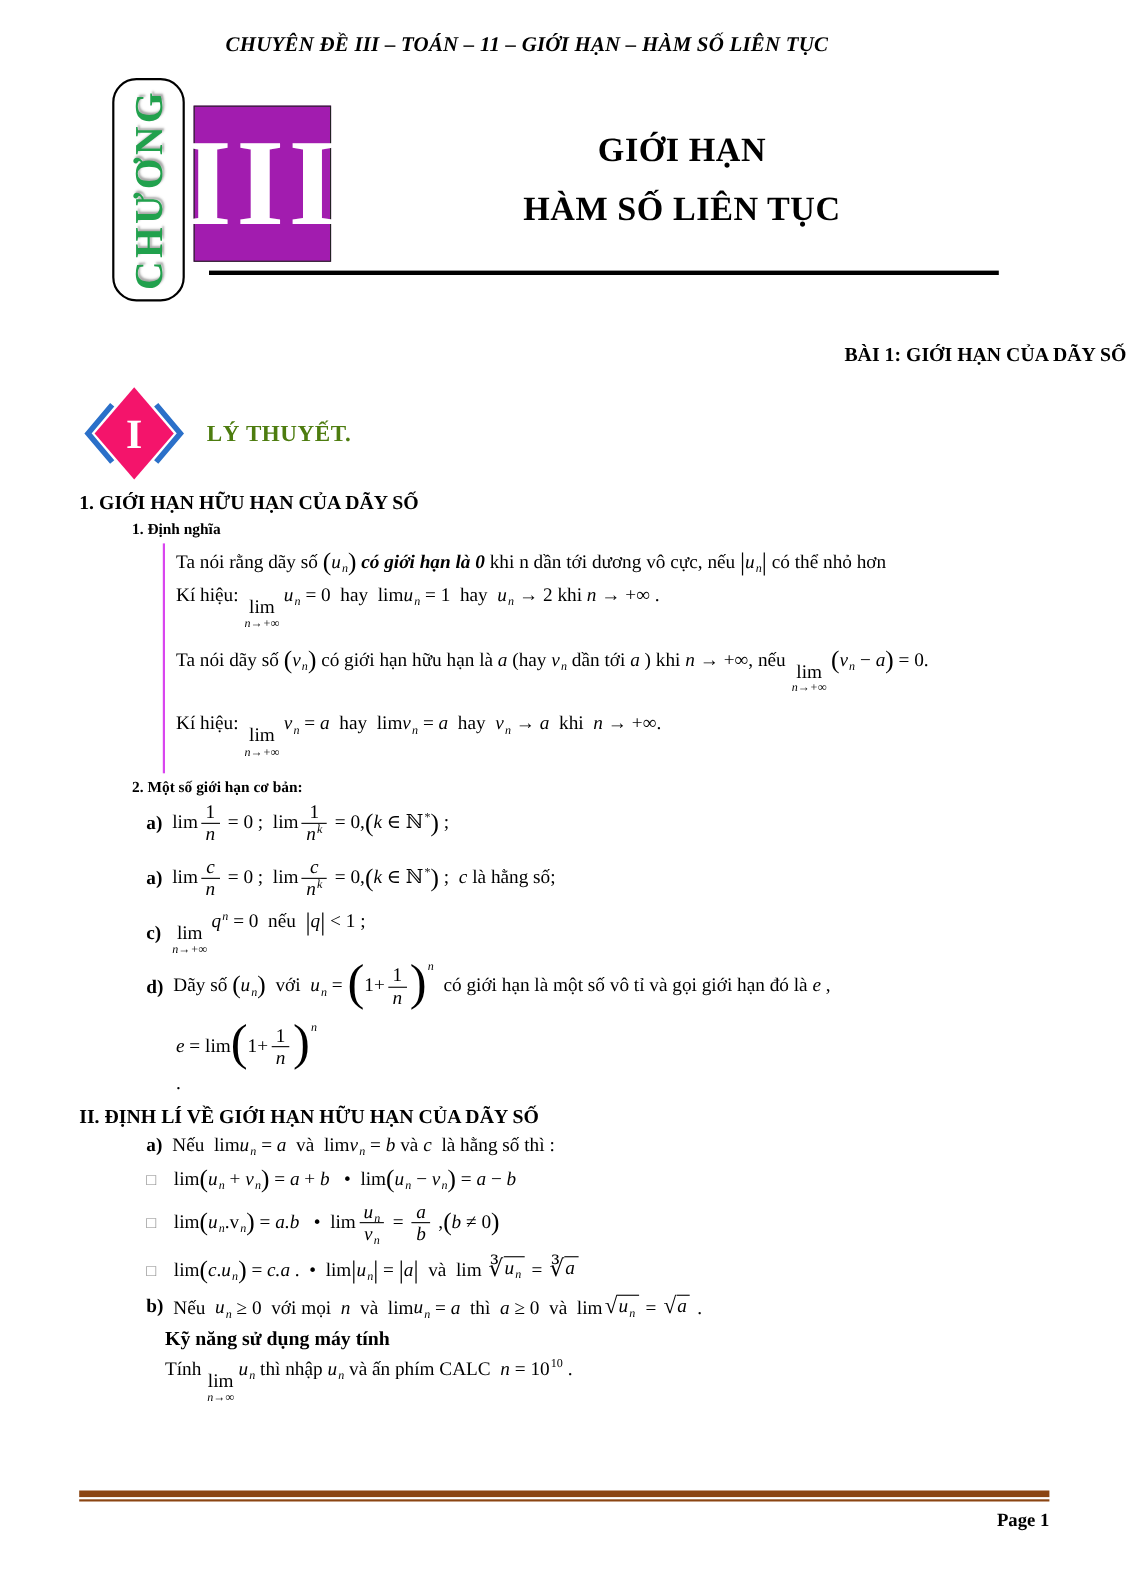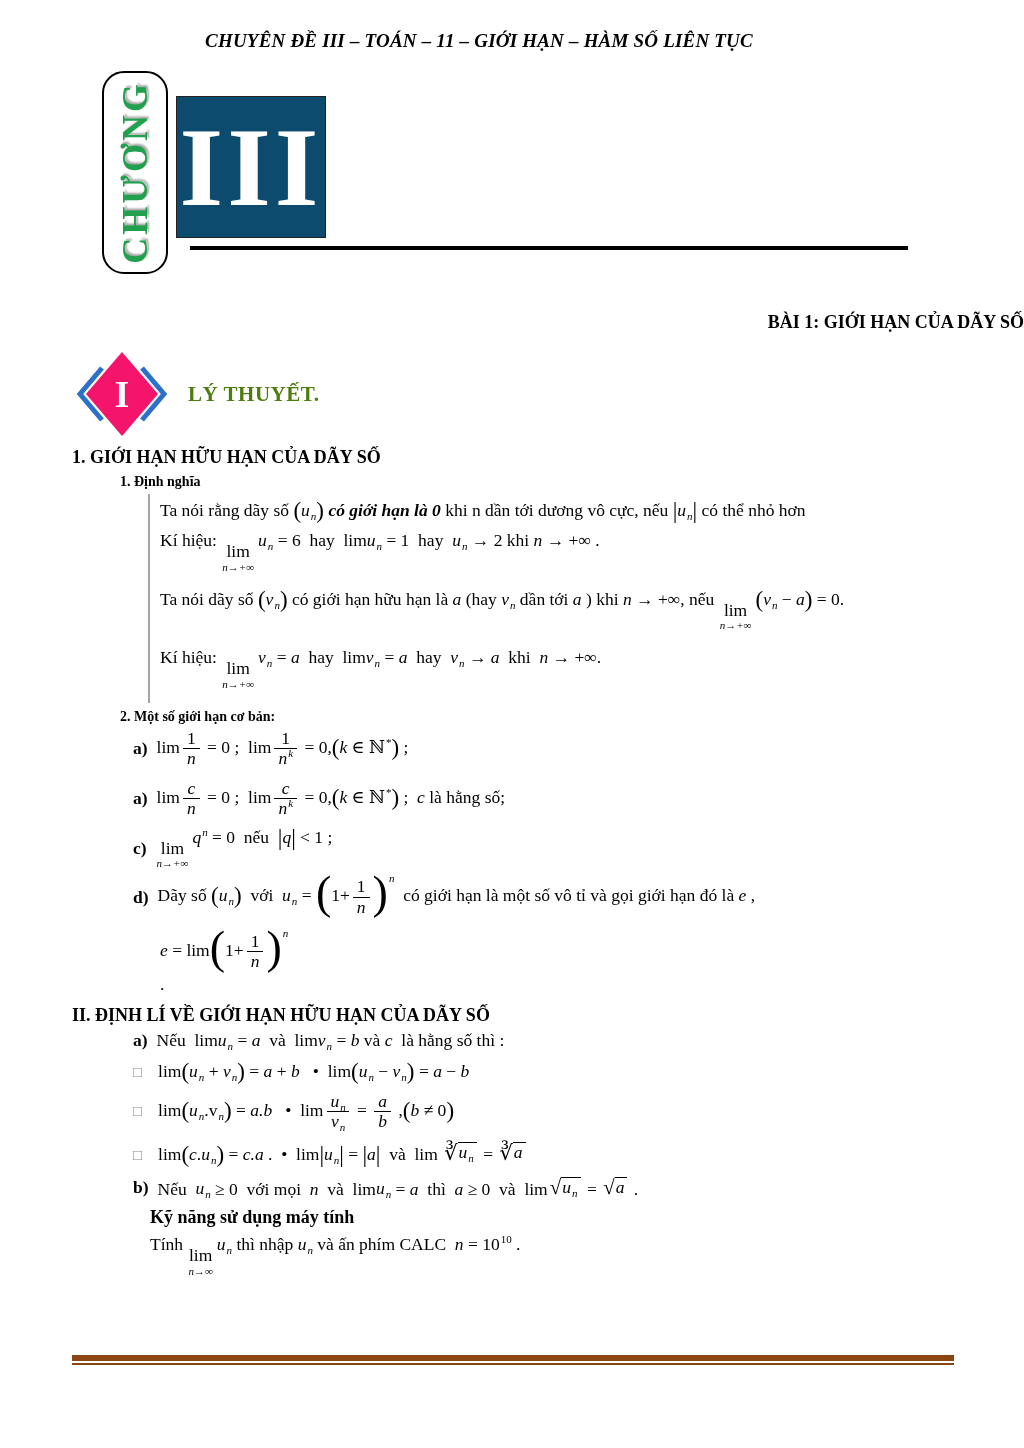--- a/index.html
+++ b/index.html
@@ -29,22 +29,22 @@
     display: flex; align-items: center; justify-content: center;
     background: #fff;
   }
   .chapter-pill span {
     writing-mode: vertical-rl; transform: rotate(180deg);
     font-size: 36px; font-weight: bold; color: #21A14D;
     letter-spacing: 3px; text-shadow: 2px 2px 2px rgba(60,60,60,.45);
   }
   .chapter-box {
     position: absolute; left: 176px; top: 38px;
-    width: 150px; height: 142px;
-    background: #0c4a6e; border: 1px solid #222;
+    width: 125px; height: 142px;
+    background: #a21caf; border: 1px solid #222;
     display: flex; align-items: center; justify-content: center;
   }
   .chapter-box span {
     font-size: 112px; font-weight: bold; color: #fff;
     line-height: 1; letter-spacing: 4px;
   }
   .banner-titles {
     position: absolute; left: 320px; top: 60px; width: 600px;
     text-align: center;
   }
@@ -56,21 +56,21 @@
   
   .badge-row { display: flex; align-items: center; margin: 18px 0 4px 70px; height: 86px; }
   .badge-label { font-size: 21px; font-weight: bold; color: #4d7c0f; margin-left: 14px; letter-spacing: .5px; }
   
   .h-main { font-size: 18px; font-weight: bold; margin: 10px 0 4px 72px; }
   .h-sub  { font-size: 14px; font-weight: bold; margin: 6px 0 4px 120px; }
   
   .mline { font-size: 17.5px; }
   .def-block {
     margin-left: 148px; margin-right: 60px;
-    border-left: 2px solid #a3a3a3;
+    border-left: 2px solid #d946ef;
     padding: 6px 0 4px 10px;
   }
   .def-block .mline { margin-bottom: 9px; }
   .def-block .mline.sp { margin-bottom: 16px; }
   .item { display: flex; align-items: center; margin-left: 133px; font-size: 17.5px; }
   .item .lbl { font-weight: bold; margin-right: 9px; white-space: pre; }
   .mr { font-style: normal; white-space: pre-wrap; }
   .mi { font-style: italic; white-space: pre-wrap; }
   .mbi { font-style: italic; font-weight: bold; white-space: pre-wrap; }
   .msub { font-size: 11px; font-style: italic; vertical-align: -4px; line-height: 0; margin-left: 1px; }
@@ -107,20 +107,24 @@
 
 <div class="doc-header">CHUYÊN ĐỀ III – TOÁN – 11  – GIỚI HẠN – HÀM SỐ LIÊN TỤC</div>
 
 <div class="banner">
   <div class="chapter-pill">
     <span>CHƯƠNG</span>
   </div>
   <div class="chapter-box">
     <span>III</span>
   </div>
+  <div class="banner-titles">
+    <div class="t1">GIỚI HẠN</div>
+    <div class="t2">HÀM SỐ LIÊN TỤC</div>
+  </div>
   <div class="banner-rule"></div>
 </div>
 
 <div class="lesson-title">BÀI 1: GIỚI HẠN CỦA DÃY SỐ</div>
 
 <div class="badge-row">
   <svg width="104" height="86" viewBox="0 0 104 86">
     <polyline points="32,17 10,43 32,69" fill="none" stroke="#2B70C9" stroke-width="5"></polyline>
     <polyline points="72,17 94,43 72,69" fill="none" stroke="#2B70C9" stroke-width="5"></polyline>
     <polygon points="52,1 88,43 52,85 16,43" fill="#F4146B"></polygon>
@@ -130,21 +134,21 @@
 </div>
 
 <div class="h-main">1. GIỚI HẠN HỮU HẠN CỦA DÃY SỐ</div>
 <div class="h-sub">1. Định nghĩa</div>
 
 <div class="def-block">
   <div class="mline"><span class="mr">Ta nói rằng dãy số </span><span class="mbp">(</span><span class="mi">u<span class="msub">n</span></span><span class="mbp">)</span><span class="mbi"> có giới hạn là 0 </span><span class="mr">khi n dần tới dương vô cực, nếu </span><span class="mbp">|</span><span class="mi">u<span class="msub">n</span></span><span class="mbp">|</span><span class="mr"> có thể nhỏ hơn</span></div>
   <div class="mline sp"><span class="mr">Kí hiệu: </span><span class="mlim">
         <span class="limtop">lim</span>
         <span class="limunder">n→+∞</span>
-      </span><span class="mi">u<span class="msub">n</span></span><span class="mr"> = 6  hay  lim</span><span class="mi">u<span class="msub">n</span></span><span class="mr"> = 1  hay  </span><span class="mi">u<span class="msub">n</span></span><span class="mr"> → 2 khi </span><span class="mi">n</span><span class="mr"> → +∞ .</span></div>
+      </span><span class="mi">u<span class="msub">n</span></span><span class="mr"> = 0  hay  lim</span><span class="mi">u<span class="msub">n</span></span><span class="mr"> = 1  hay  </span><span class="mi">u<span class="msub">n</span></span><span class="mr"> → 2 khi </span><span class="mi">n</span><span class="mr"> → +∞ .</span></div>
   <div class="mline sp"><span class="mr">Ta nói dãy số </span><span class="mbp">(</span><span class="mi">v<span class="msub">n</span></span><span class="mbp">)</span><span class="mr"> có giới hạn hữu hạn là </span><span class="mi">a</span><span class="mr"> (hay </span><span class="mi">v<span class="msub">n</span></span><span class="mr"> dần tới </span><span class="mi">a</span><span class="mr"> ) khi </span><span class="mi">n</span><span class="mr"> → +∞, nếu </span><span class="mlim">
         <span class="limtop">lim</span>
         <span class="limunder">n→+∞</span>
       </span><span class="mbp">(</span><span class="mi">v<span class="msub">n</span></span><span class="mr"> − </span><span class="mi">a</span><span class="mbp">)</span><span class="mr"> = 0.</span></div>
   <div class="mline"><span class="mr">Kí hiệu: </span><span class="mlim">
         <span class="limtop">lim</span>
         <span class="limunder">n→+∞</span>
       </span><span class="mi">v<span class="msub">n</span></span><span class="mr"> = </span><span class="mi">a</span><span class="mr">  hay  lim</span><span class="mi">v<span class="msub">n</span></span><span class="mr"> = </span><span class="mi">a</span><span class="mr">  hay  </span><span class="mi">v<span class="msub">n</span></span><span class="mr"> → </span><span class="mi">a</span><span class="mr">  khi  </span><span class="mi">n</span><span class="mr"> → +∞.</span></div>
 </div>
 
@@ -233,13 +237,14 @@
 
 <div class="calc-h">Kỹ năng sử dụng máy tính</div>
 <div class="mline calc-line"><span class="mr">Tính </span><span class="mlim">
       <span class="limtop">lim</span>
       <span class="limunder">n→∞</span>
     </span><span class="mi">u<span class="msub">n</span></span><span class="mr"> thì nhập </span><span class="mi">u<span class="msub">n</span></span><span class="mr"> và ấn phím CALC  </span><span class="mi">n</span><span class="mr"> = 10</span><span class="msup mro">10</span><span class="mr"> .</span></div>
 
 <div class="footer">
   <div class="rule-thick"></div>
   <div class="rule-thin"></div>
+  <div class="page-label">Page 1</div>
 </div>
 
 </body></html>

